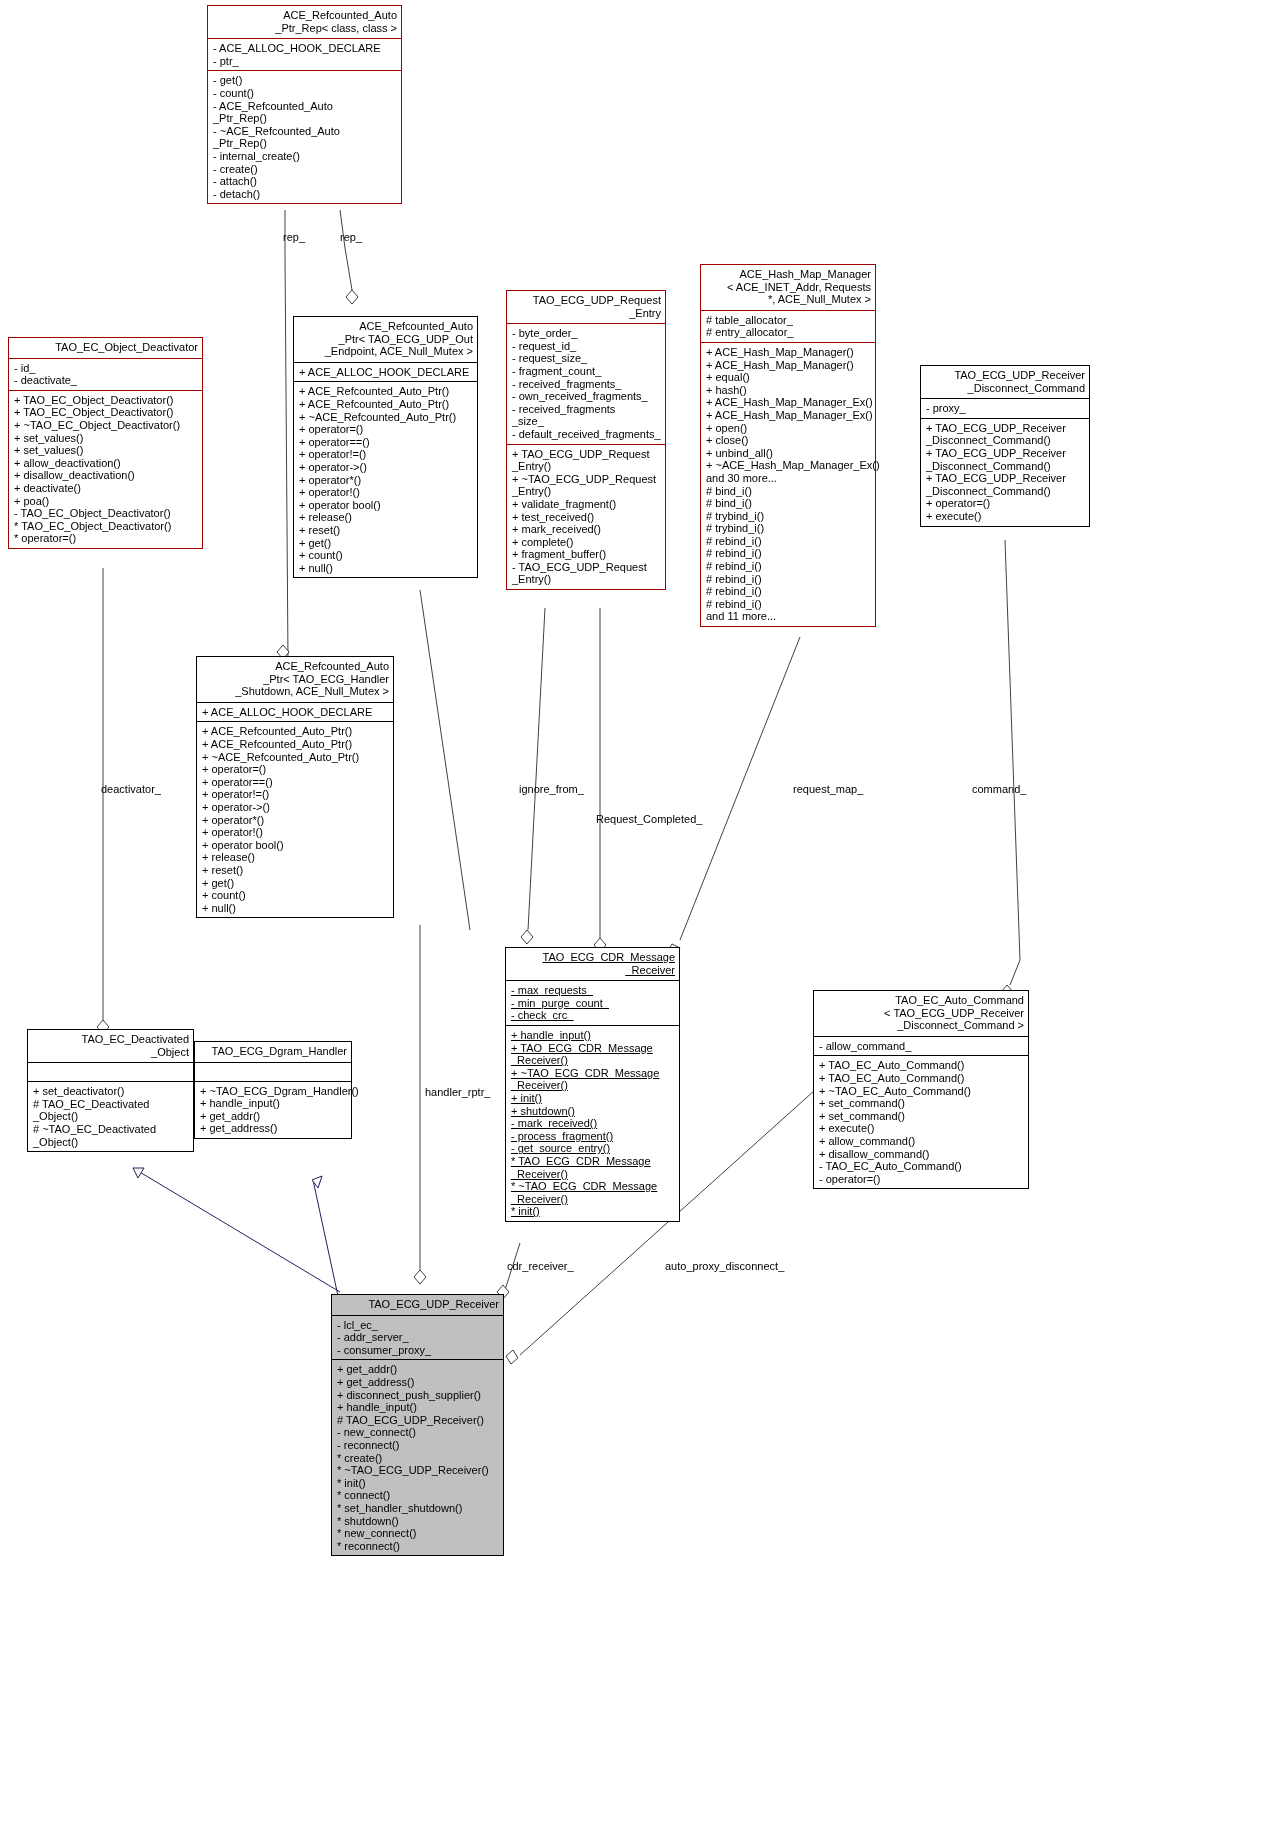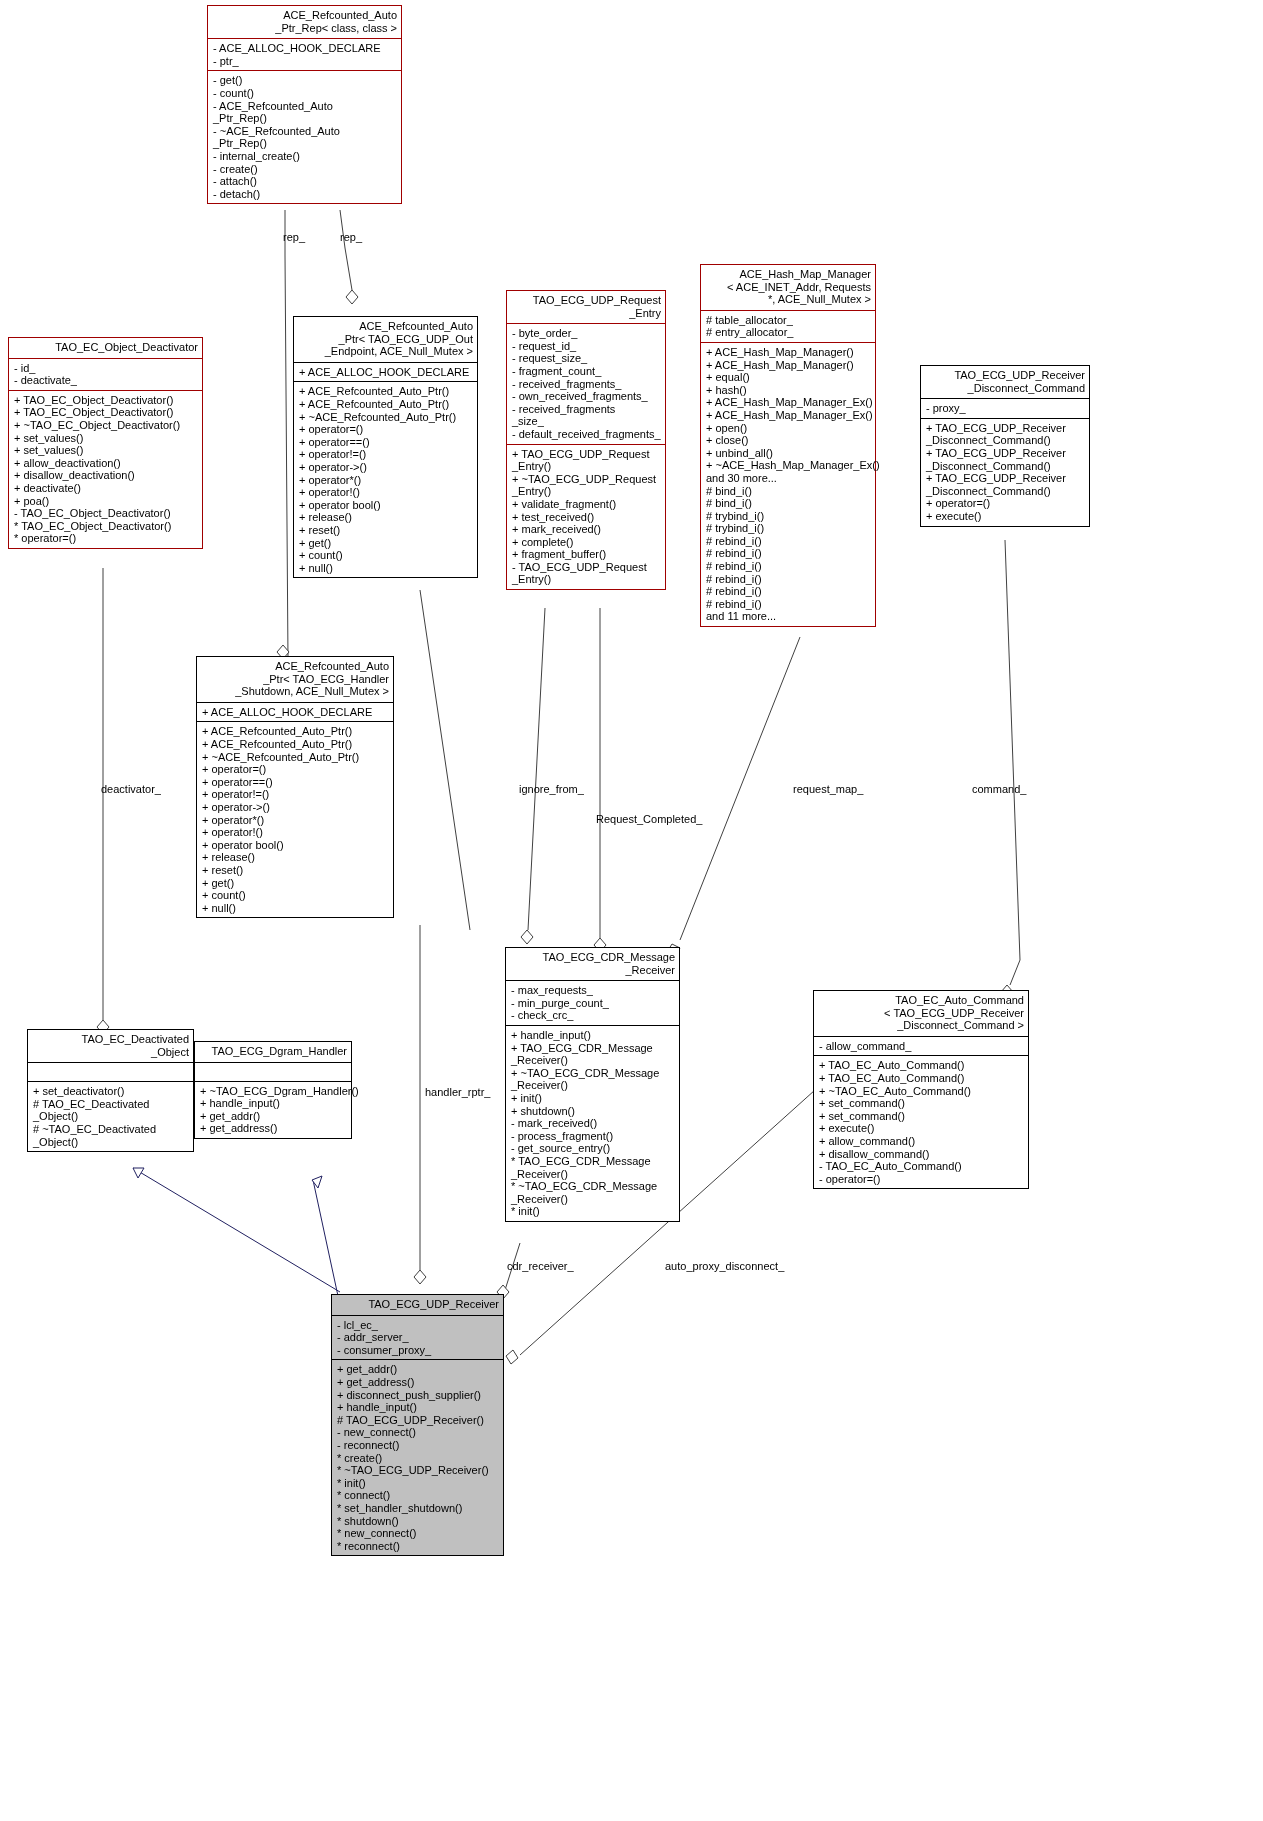--- a/index.html
+++ b/index.html
@@ -264,21 +264,21 @@
       <div class="row">+ operator!()</div>
       <div class="row">+ operator bool()</div>
       <div class="row">+ release()</div>
       <div class="row">+ reset()</div>
       <div class="row">+ get()</div>
       <div class="row">+ count()</div>
       <div class="row">+ null()</div>
     </div>
   </div>
 
-  <div class="box black" style="left:505px;top:947px;width:175px;">
+  <div class="box black" style="left:505px;top:947px;width:175px;text-decoration:underline;">
     <div class="title">
       <div class="row">TAO_ECG_CDR_Message</div>
       <div class="row">_Receiver</div>
     </div>
     <div class="hr"></div>
     <div class="sec">
       <div class="row">- max_requests_</div>
       <div class="row">- min_purge_count_</div>
       <div class="row">- check_crc_</div>
     </div>

